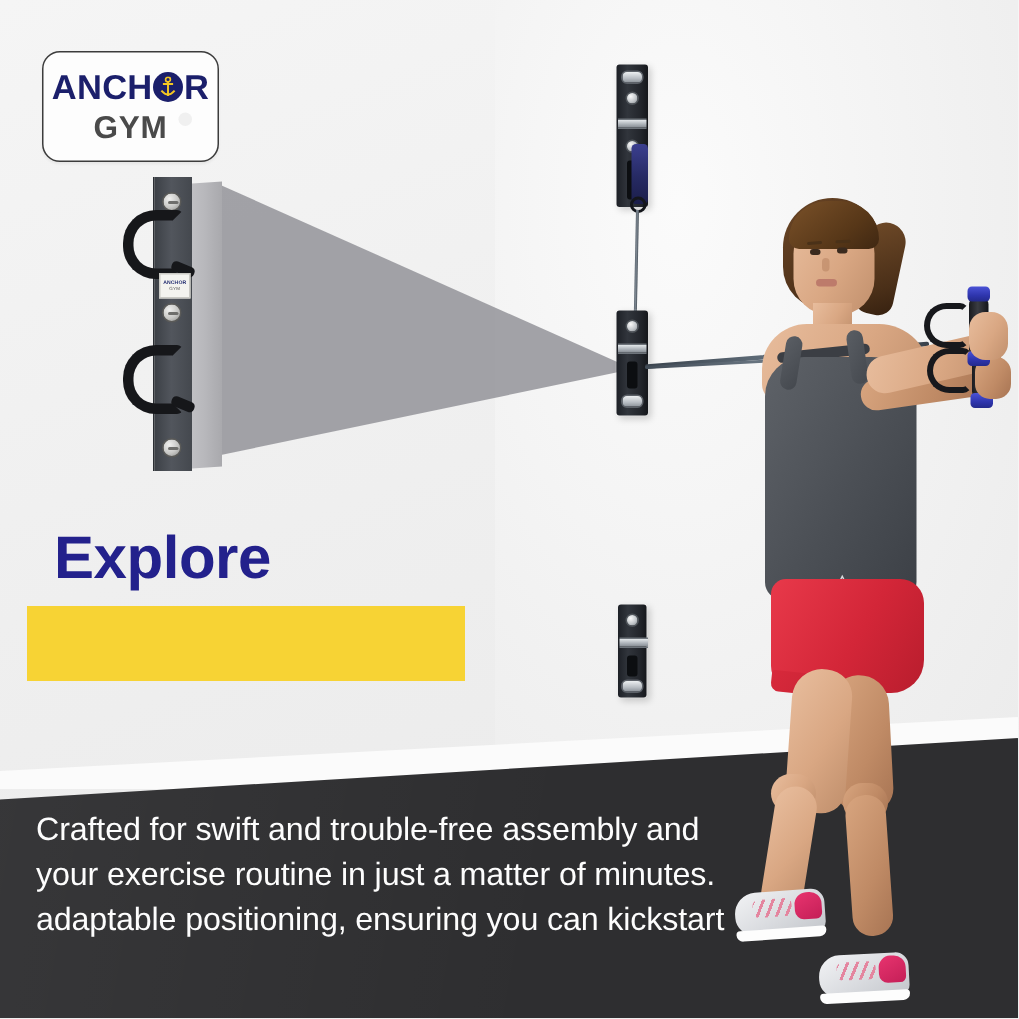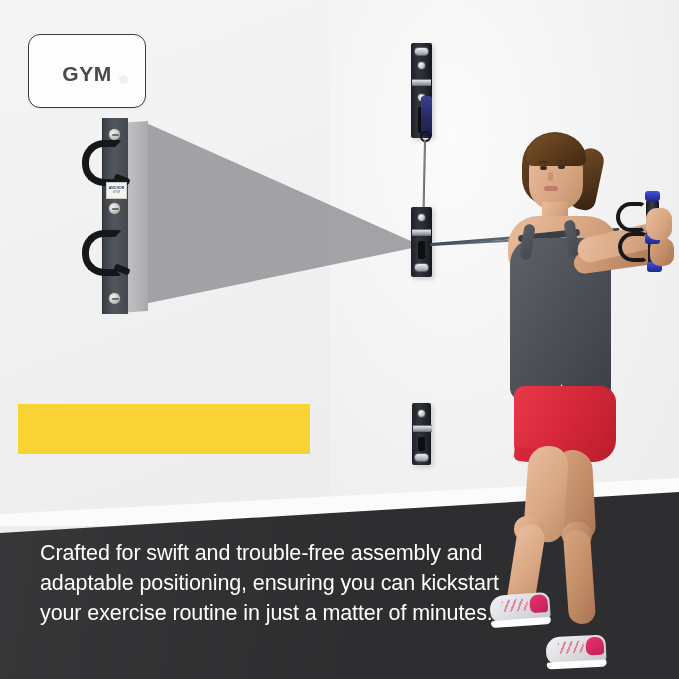--- a/index.html
+++ b/index.html
@@ -352,21 +352,21 @@
     background:#f7d334;
   }
   .headline-infinite {
     position:absolute; left:36px; top:412px;
     font-size:36px; font-weight:700; color:#23218c;
     letter-spacing:-.3px; line-height:1;
   }
 
   
   .caption {
-    position:absolute; left:40px; top:538px; width:470px;
+    position:absolute; left:24px; top:538px; width:470px;
     color:#fdfdfd; font-size:21.5px; line-height:30px;
     font-weight:400; letter-spacing:-.1px;
   }
   .caption span { display:block; white-space:nowrap; }
 </style>
 </head>
 <body>
 
 <div id="ad">
 
@@ -477,25 +477,38 @@
     <div class="handle">
       <div class="handle-loop" style="left:146px;top:82px;"></div>
       <div class="handle-grip" style="left:176px;top:78px;"></div>
       <div class="handle-end" style="left:175px;top:71px;"></div>
       <div class="handle-end" style="left:175px;top:114px;"></div>
     </div>
     <div class="hand-front skin"></div>
   </div>
 
   <div class="logo-badge">
+    <div class="logo-anchor-row">
+      <span>ANCH</span>
+      <span class="anchor-o">
+        <svg width="12" height="15" viewBox="0 0 12 15" aria-hidden="true">
+          <circle cx="6" cy="2" r="1.6" fill="none" stroke="#f3c623" stroke-width="1.1"></circle>
+          <line x1="6" y1="3.4" x2="6" y2="13" stroke="#f3c623" stroke-width="1.3"></line>
+          <line x1="2.6" y1="5" x2="9.4" y2="5" stroke="#f3c623" stroke-width="1.2"></line>
+          <path d="M1.6 9.4 Q6 14.6 10.4 9.4" fill="none" stroke="#f3c623" stroke-width="1.3"></path>
+        </svg>
+      </span>
+      <span>R</span>
+    </div>
     <div class="logo-gym">GYM</div>
     <div class="logo-dot"></div>
   </div>
 
+  <div class="headline-explore">Explore</div>
   <div class="headline-band"></div>
 
   <div class="caption">
     <span>Crafted for swift and trouble-free assembly and</span>
+    <span>your exercise routine in just a matter of minutes.</span>
     <span>adaptable positioning, ensuring you can kickstart</span>
-    <span>your exercise routine in just a matter of minutes.</span>
   </div>
 
 </div>
 
 </body></html>

